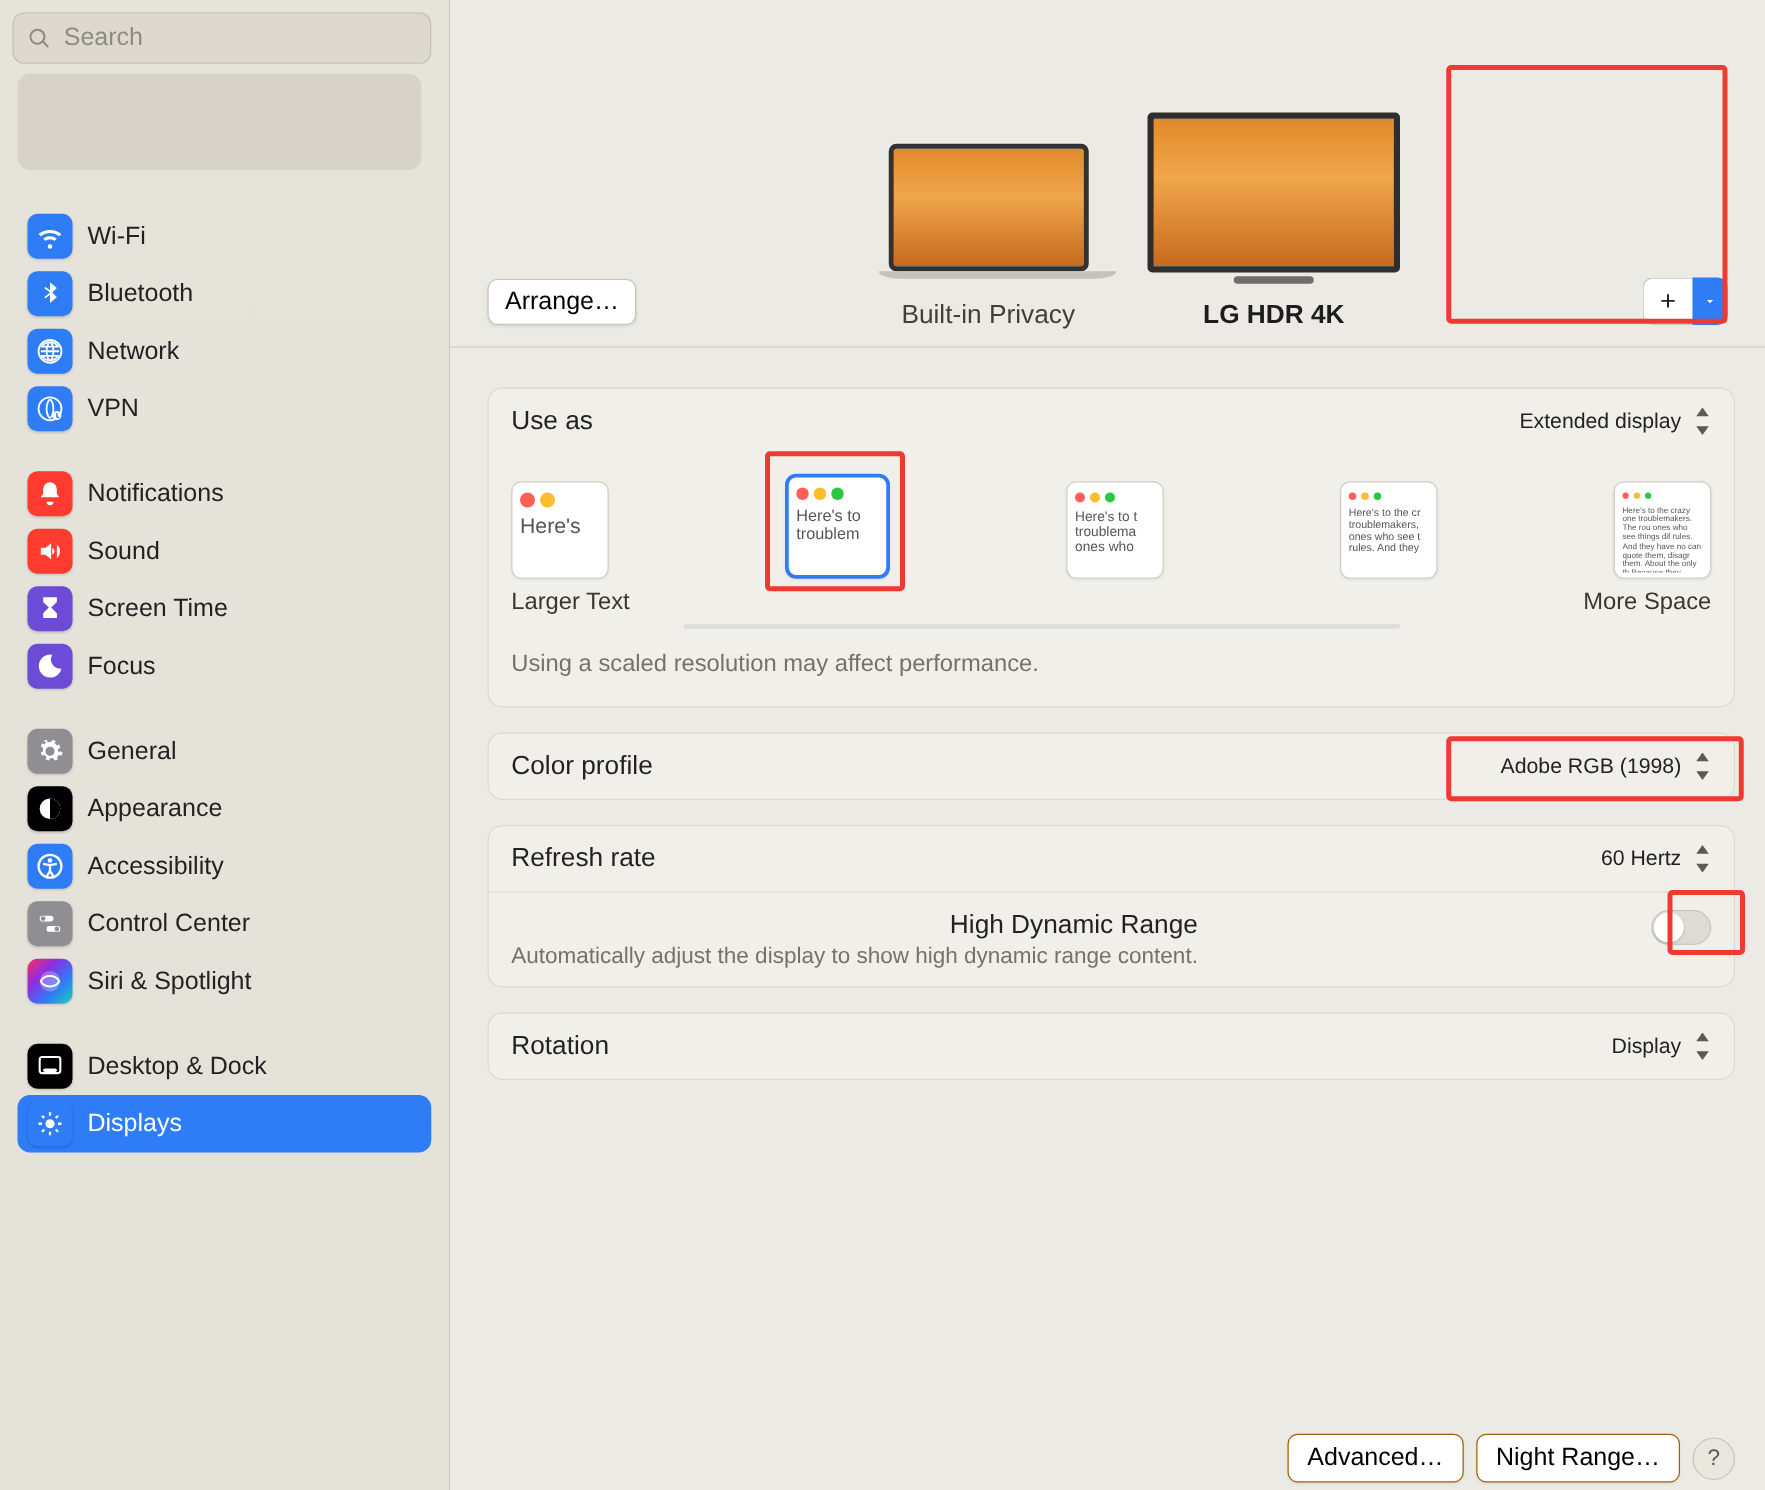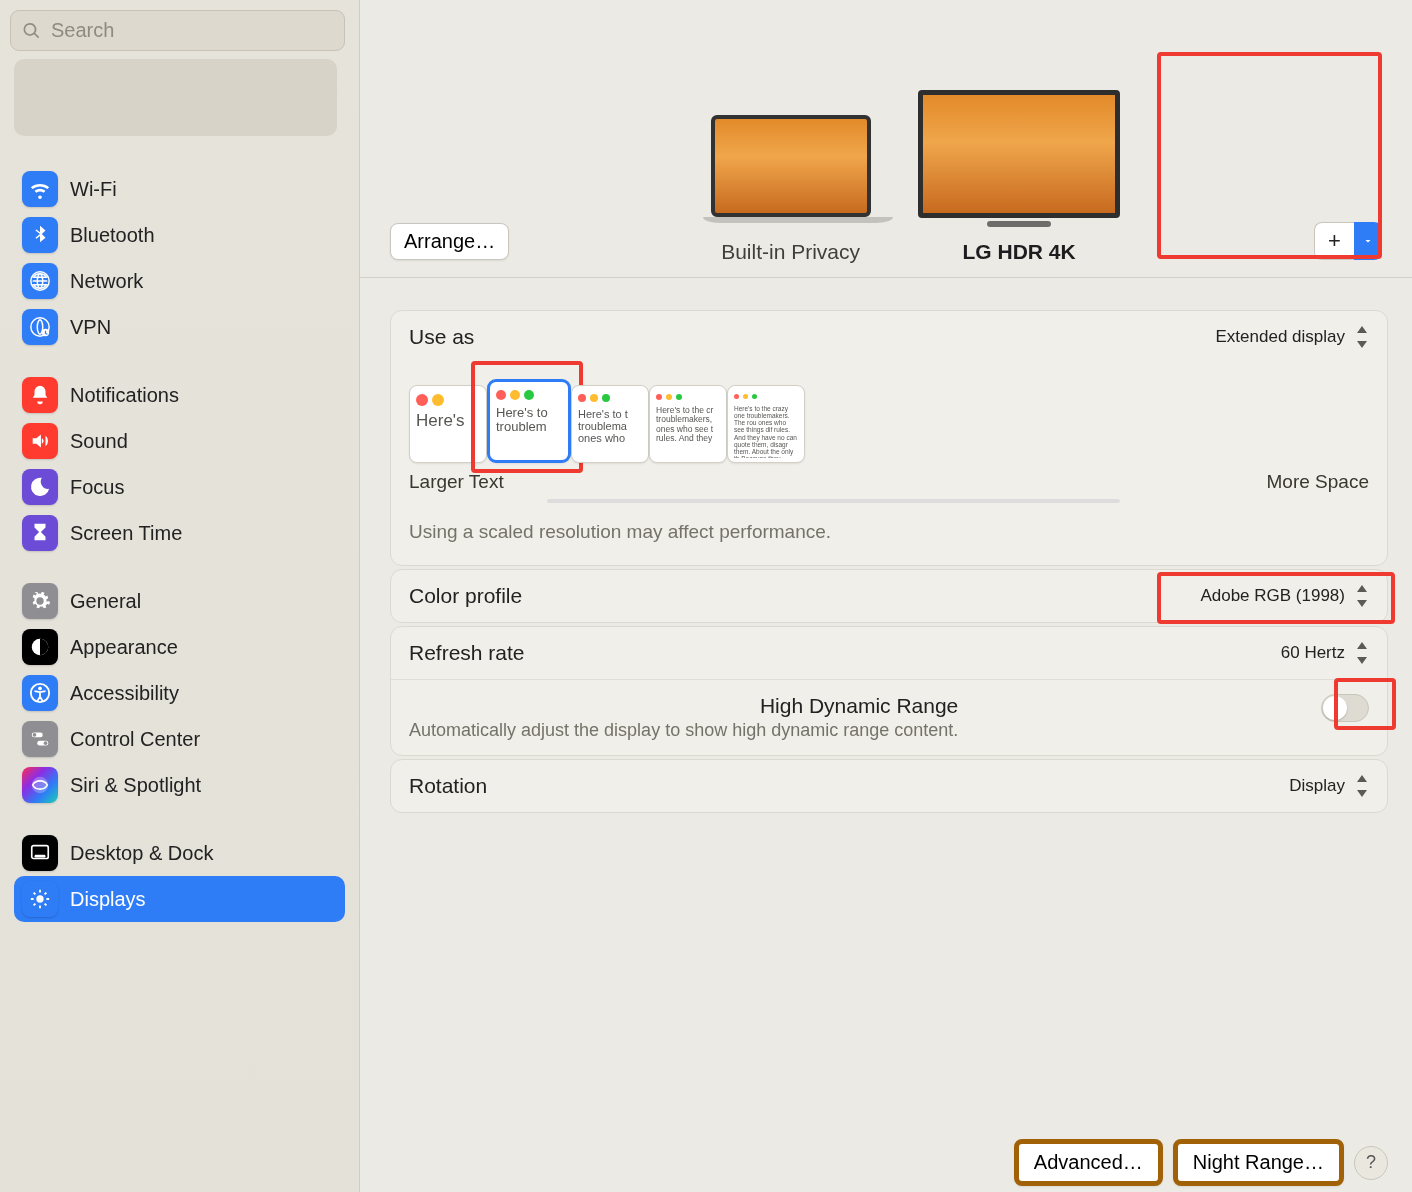--- a/index.html
+++ b/index.html
@@ -50,49 +50,49 @@
   .monitor .screen { width: 202px; height: 128px; background: linear-gradient(#e28a2a, #f0a64b 40%, #c76a1f); border: 5px solid #2e2e2e; border-radius: 4px; }
   .monitor .stand { width: 64px; height: 6px; background: #6e6d6b; margin: 3px auto 0; border-radius: 4px; }
 
   .add-group { display: flex; align-items: center; margin-bottom: 4px; gap: 0; }
   .add-btn { width: 40px; height: 38px; background: #fff; border: 1px solid #c9c6bd; border-right: none; border-radius: 8px 0 0 8px; display: flex; align-items: center; justify-content: center; font-size: 22px; font-weight: 300; }
   .add-chev { width: 28px; height: 38px; background: #2e7cf6; border-radius: 0 8px 8px 0; display: flex; align-items: center; justify-content: center; }
   .add-chev svg { width: 12px; height: 12px; fill: #fff; }
 
   
   .sections { padding: 32px 24px 0 30px; }
-  .card { background: #f1efe9; border: 1px solid #ddd9d0; border-radius: 12px; margin-bottom: 3px; }
+  .card { background: #f1efe9; border: 1px solid #ddd9d0; border-radius: 12px; margin-bottom: 20px; }
   .card .row { display: flex; align-items: center; justify-content: space-between; padding: 14px 18px; }
   .card .row + .row { border-top: 1px solid #e1ded5; text-align: right; }
   .row-label { font-size: 21px; color: #222; }
   .row-sub { font-size: 18px; color: #757269; margin-top: 2px; }
   .select-chip { display: flex; align-items: center; font-size: 17px; color: #222; gap: 6px; }
   .stepper { width: 14px; height: 22px; margin-left: 4px; }
 
   
   .res-block { padding: 16px 18px 22px 18px; }
-  .res-row { display: flex; align-items: flex-end; margin-bottom: 8px; }
+  .res-row { display: flex; justify-content: space-between; align-items: flex-end; margin-bottom: 8px; }
   .res-tile { width: 78px; height: 78px; background: #fff; border: 1px solid #d2cfc7; border-radius: 8px; box-shadow: 0 1px 2px rgba(0,0,0,.08); position: relative; overflow: hidden; display: flex; flex-direction: column; align-items: flex-start; justify-content: flex-start; padding: 8px 6px 4px 6px; }
   .res-tile.sel { border: 3px solid #2e7cf6; border-radius: 9px; }
   .traffic { display: flex; gap: 4px; margin-bottom: 6px; }
   .traffic span { border-radius: 50%; display: inline-block; }
   .t-r { background: #ff5f57; } .t-y { background: #febc2e; } .t-g { background: #28c840; }
   .res-text { font-size: 10px; color: #565654; line-height: 1.1; overflow: hidden; width: 100%; }
   .res-labels { display: flex; justify-content: space-between; font-size: 19px; color: #3a372f; margin-top: 4px; }
 
   .ruler { height: 4px; background: #ddd; border-radius: 3px; margin: 6px 0 14px 138px; width: 573px; }
 
   .perf-note { font-size: 19px; color: #757269; padding-top: 4px; }
 
   .toggle { width: 48px; height: 28px; background: #dedbd2; border-radius: 18px; position: relative; border: 1px solid #c9c6bd; }
   .toggle .knob { width: 24px; height: 24px; background: #fff; border-radius: 50%; position: absolute; top: 1px; left: 1px; box-shadow: 0 1px 2px rgba(0,0,0,.2); }
 
   
   .footbar { position: absolute; bottom: 6px; right: 24px; display: flex; gap: 10px; align-items: center; }
-  .pill-btn { padding: 7px 15px; background: #fff; border: 5px solid #a16207; border-radius: 8px; font-size: 20px; box-shadow: 0 1px 2px rgba(0,0,0,0.08); }
+  .pill-btn { padding: 7px 15px; background: #fff; border: 1px solid #a16207; border-radius: 8px; font-size: 20px; box-shadow: 0 1px 2px rgba(0,0,0,0.08); }
   .help-btn { width: 34px; height: 34px; background: #eae7df; border: 1px solid #c9c6bd; border-radius: 50%; display: flex; align-items: center; justify-content: center; font-size: 18px; color: #555; }
 </style>
 </head>
 <body>
 
 <div class="sidebar">
   <div class="search-wrap">
     <svg viewBox="0 0 24 24">
         <path d="M10 2a8 8 0 105.3 14l5 5 1.4-1.4-5-5A8 8 0 0010 2zm0 2a6 6 0 110 12 6 6 0 010-12z"></path>
       </svg>
@@ -149,32 +149,32 @@
         <div class="nav-icon ic-red">
           <svg viewBox="0 0 24 24">
             <path d="M4 9v6h4l5 4V5L8 9zm12 3a4 4 0 00-2-3v6a4 4 0 002-3zm2-6v12a8 8 0 000-12z"></path>
           </svg>
         </div>
         <span>Sound</span>
       </div>
       <div class="nav-item">
         <div class="nav-icon ic-purple">
           <svg viewBox="0 0 24 24">
+            <path d="M6 2h12v4l-5 5 5 5v4H6v-4l5-5-5-5z"></path>
+          </svg>
+        </div>
+        <span>Screen Time</span>
+      </div>
+      <div class="nav-item">
+        <div class="nav-icon ic-purple">
+          <svg viewBox="0 0 24 24">
             <path d="M14 2a10 10 0 108 12A8 8 0 0114 2z"></path>
           </svg>
         </div>
         <span>Focus</span>
-      </div>
-      <div class="nav-item">
-        <div class="nav-icon ic-purple">
-          <svg viewBox="0 0 24 24">
-            <path d="M6 2h12v4l-5 5 5 5v4H6v-4l5-5-5-5z"></path>
-          </svg>
-        </div>
-        <span>Screen Time</span>
       </div>
     </div>
   <div class="nav-group" id="group3">
       <div class="nav-item">
         <div class="nav-icon ic-gray">
           <svg viewBox="0 0 24 24">
             <path d="M12 8a4 4 0 100 8 4 4 0 000-8zm9 4l2 1-1 3-2-1a8 8 0 01-2 2l1 2-3 1-1-2a8 8 0 01-3 0l-1 2-3-1 1-2a8 8 0 01-2-2l-2 1-1-3 2-1a8 8 0 010-3l-2-1 1-3 2 1a8 8 0 012-2L6 3l3-1 1 2a8 8 0 013 0l1-2 3 1-1 2a8 8 0 012 2l2-1 1 3-2 1a8 8 0 010 3z"></path>
           </svg>
         </div>
         <span>General</span>

